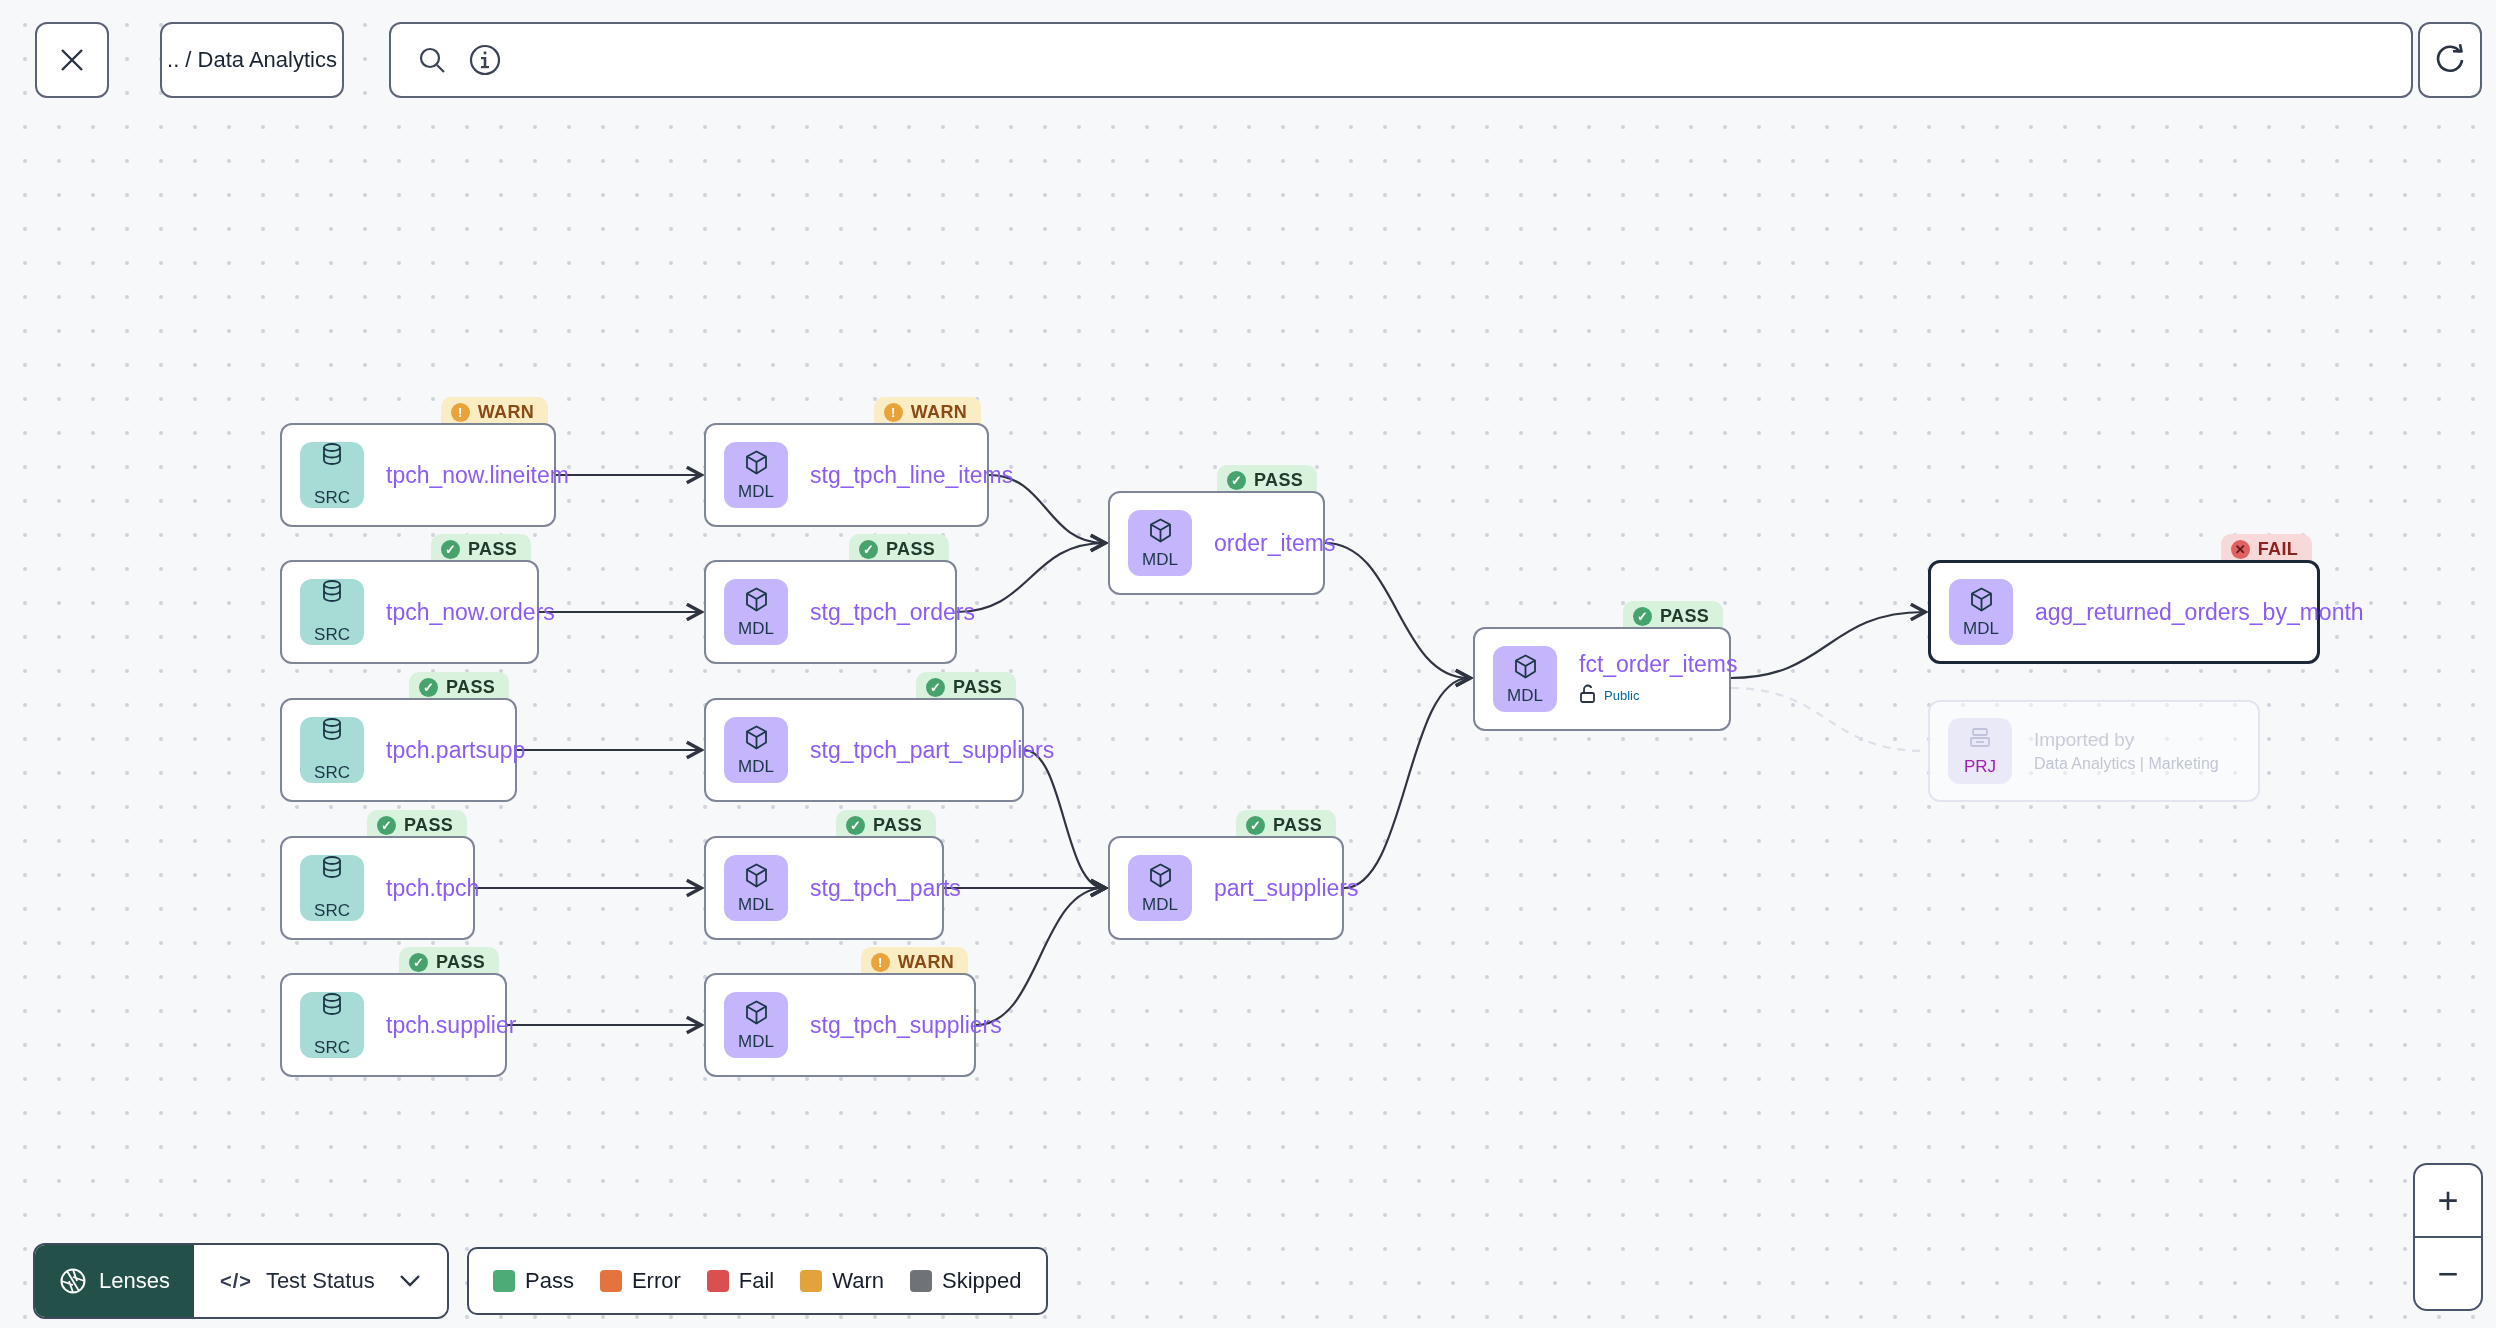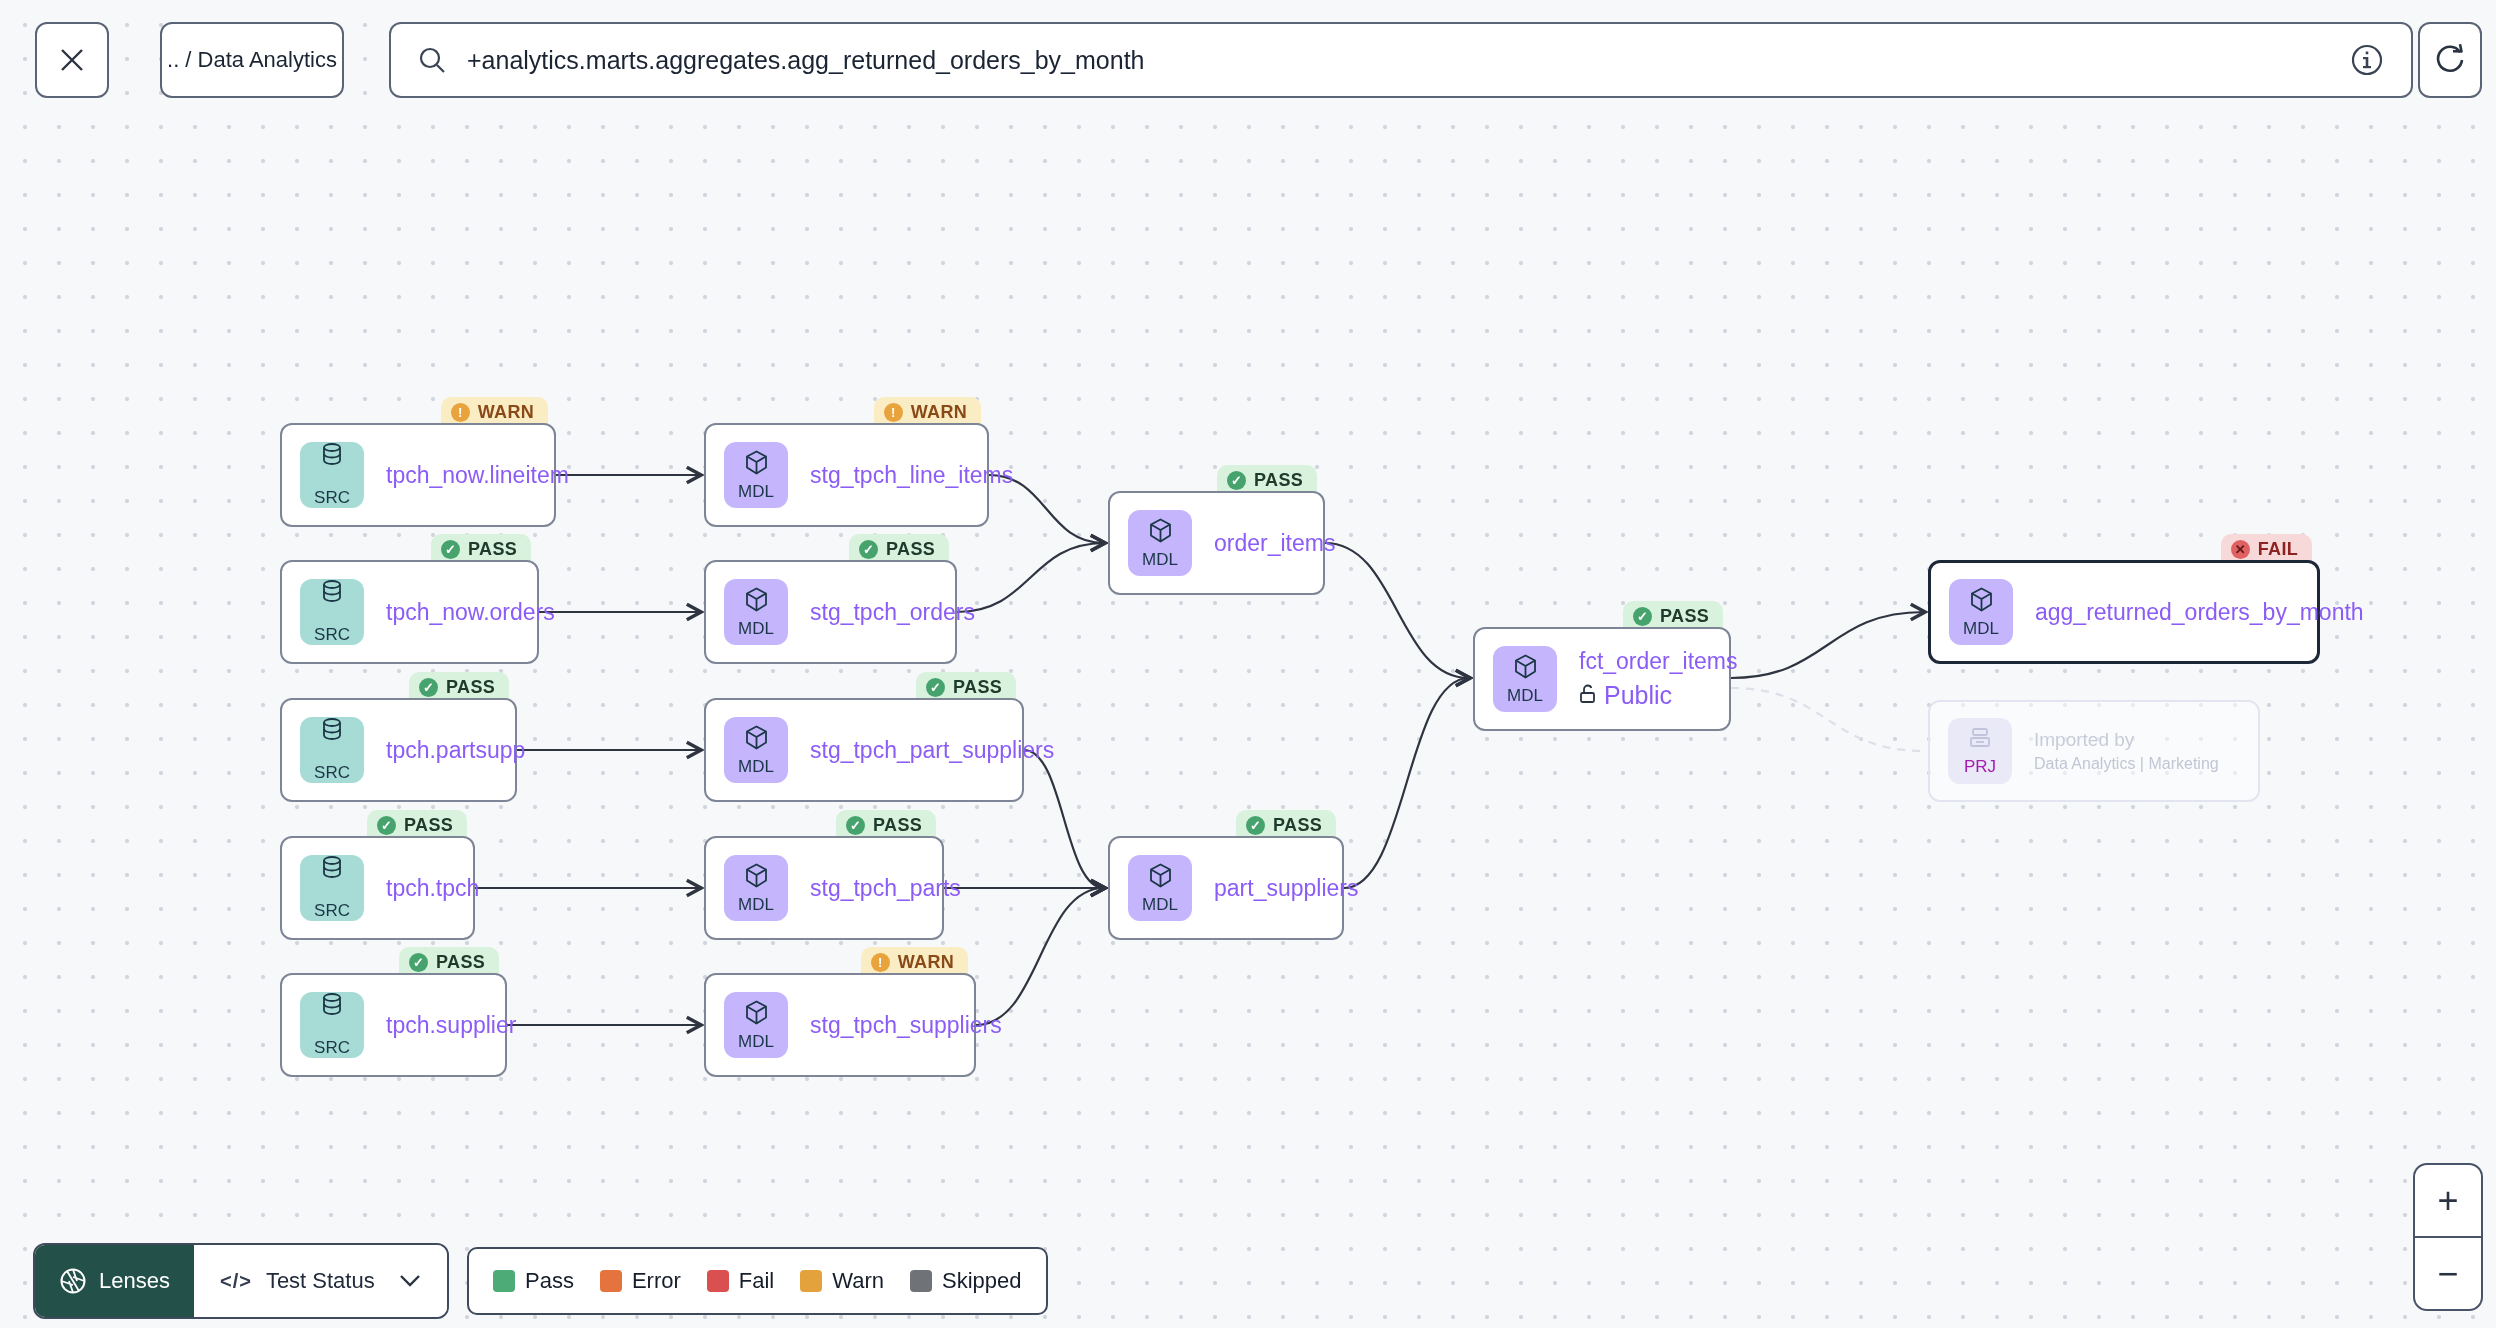--- a/index.html
+++ b/index.html
@@ -51,21 +51,21 @@
   }
   .chip {
     width:64px; height:66px; border-radius:12px; flex:0 0 auto;
     display:flex; flex-direction:column; align-items:center; justify-content:center;
     gap:1px; color:#1b3747; font-size:17px;
   }
   .chip.src { background:#a7dcd6;justify-content:space-between; }
   .chip.mdl { background:#c4b5fd; }
   .chip.prj { background:#e9e9f7; color:#a21caf; }
   .node-label { font-size:23px; color:#8b5cf6; white-space:nowrap; }
-  .node-sub { display:flex; align-items:center; gap:8px; font-size:25px; color:#8b5cf6; margin-top:6px; }
+  .node-sub { display:flex; align-items:center; gap:8px; font-size:13px; color:#0369a1; margin-top:6px; }
   .faded-lines .l1 { font-size:19px; color:#c9ccd8; }
   .faded-lines .l2 { font-size:16px; color:#c2c6d4; margin-top:4px; white-space:nowrap; }
 
   
   .lens-group {
     position:absolute; left:33px; top:1243px; height:76px;
     border:2px solid #3f4a5c; border-radius:12px; display:flex; overflow:hidden;
     background:#ffffff;
   }
   .lens-seg {
@@ -382,21 +382,20 @@
 
 <div class="top-btn" style="left:160px; top:22px; width:184px; height:76px;">
   <span class="breadcrumb-text">.. / Data Analytics</span>
 </div>
 
 <div class="top-btn search-box" style="left:389px; top:22px; width:2024px; height:76px;">
   <svg width="30" height="30" viewBox="0 0 30 30">
     <circle cx="13" cy="13" r="9" stroke="#3a4354" stroke-width="2.2" fill="none"></circle>
     <path d="M20 20 L27 27" stroke="#3a4354" stroke-width="2.2"></path>
   </svg>
-  <input type="text" value="+analytics.marts.aggregates.agg_returned_orders_by_month" style="">
   <svg width="36" height="36" viewBox="0 0 36 36">
     <circle cx="18" cy="18" r="14" stroke="#3a4354" stroke-width="2.2" fill="none"></circle>
     <rect x="16.7" y="15" width="2.6" height="11" fill="#3a4354"></rect>
     <rect x="16.7" y="9.5" width="2.6" height="2.8" fill="#3a4354"></rect>
     <rect x="14" y="15" width="5" height="2.2" fill="#3a4354"></rect>
     <rect x="14" y="24" width="8" height="2.2" fill="#3a4354"></rect>
   </svg>
 </div>
 
 <div class="top-btn" style="left:2418px; top:22px; width:64px; height:76px;">

